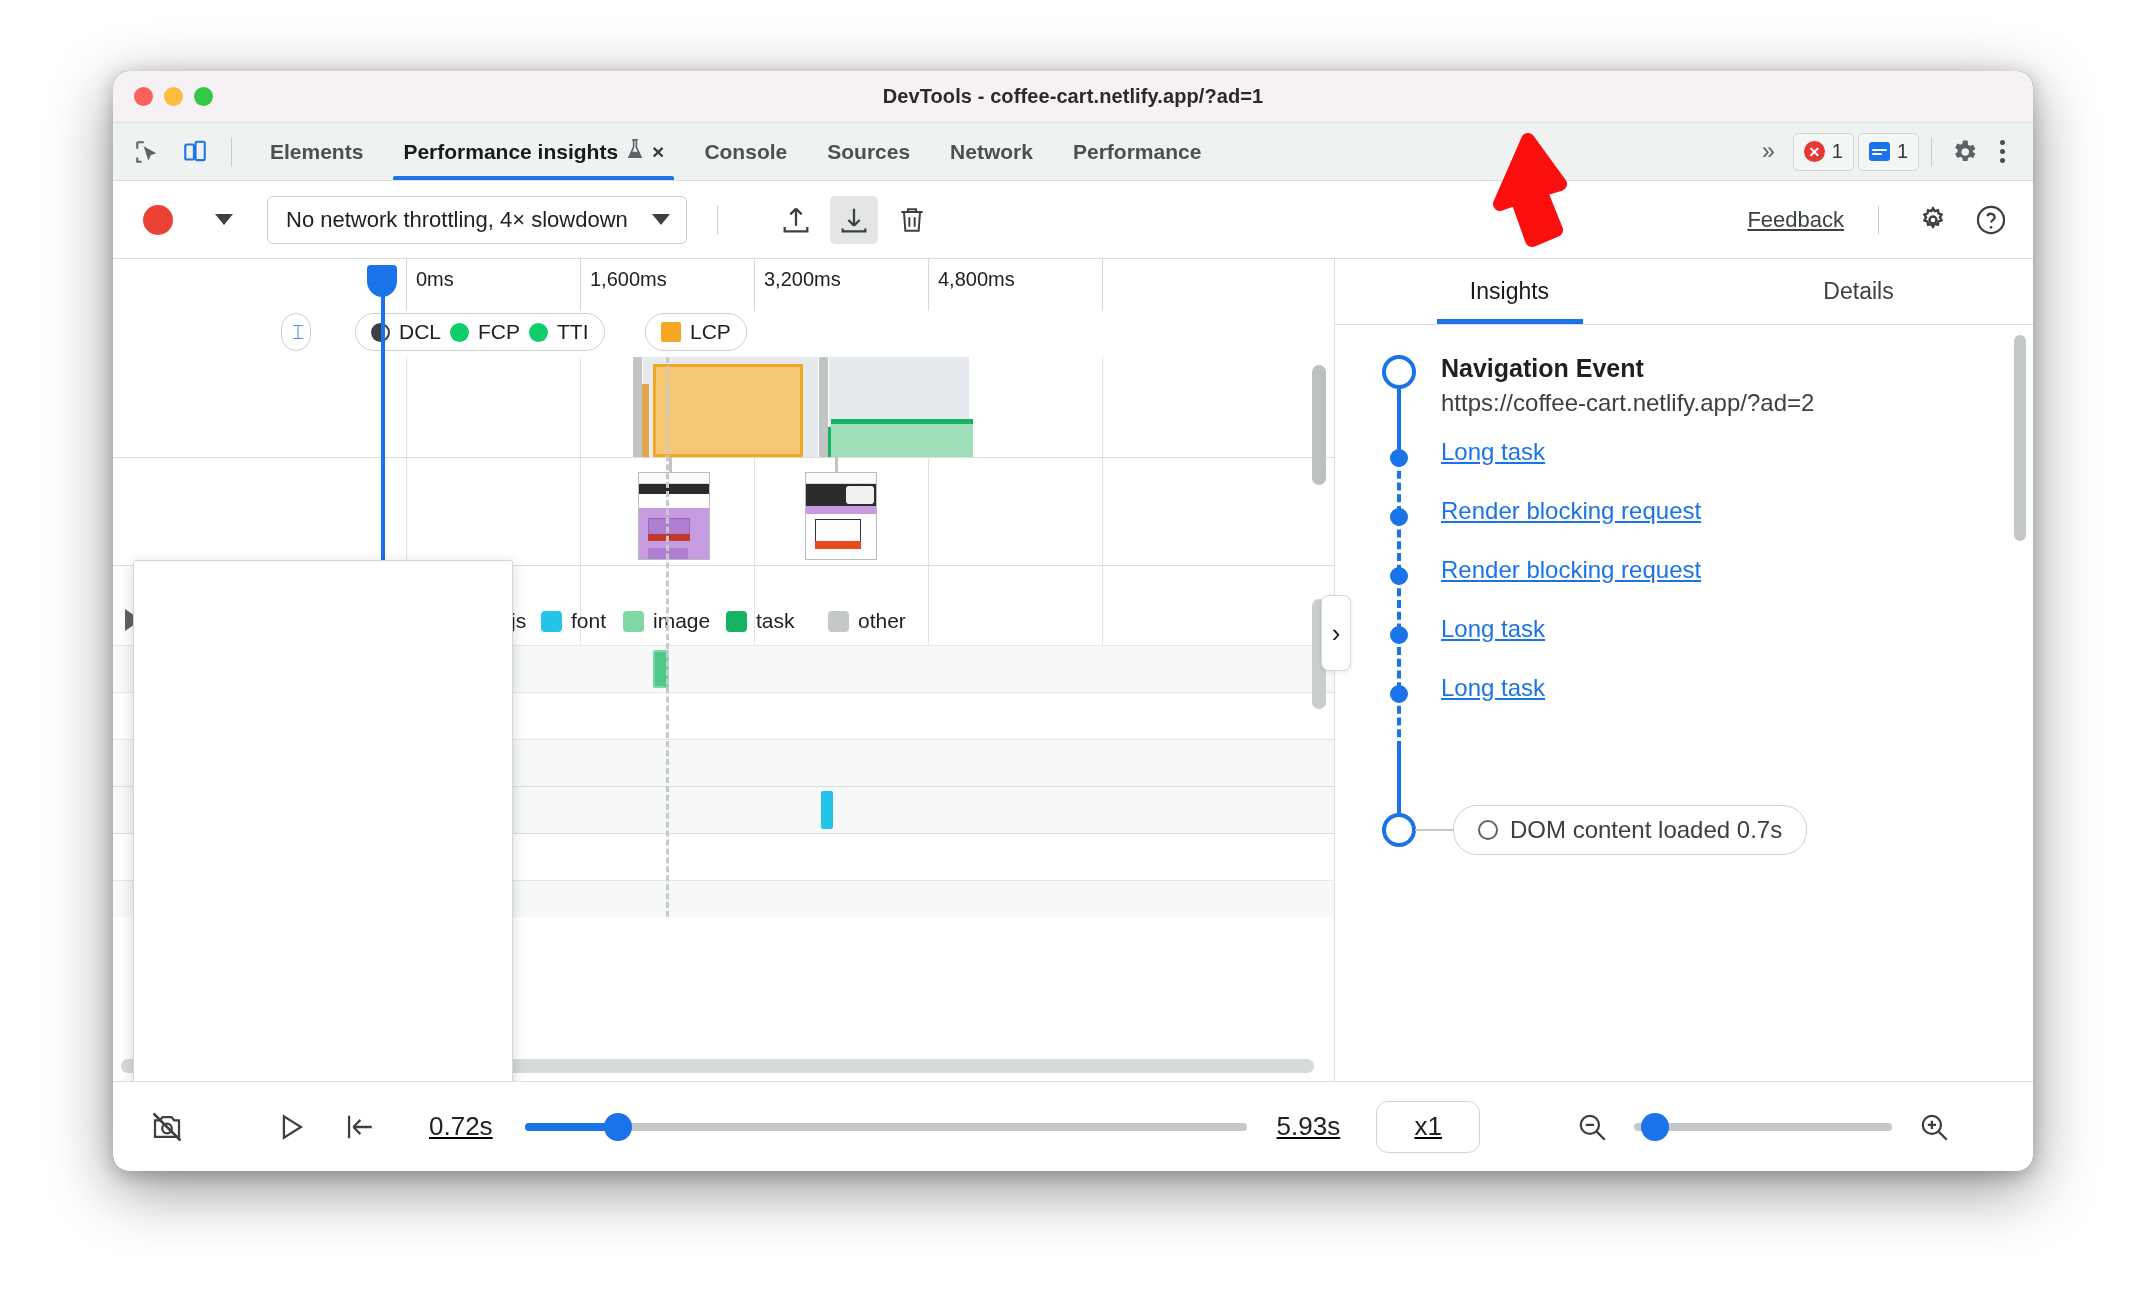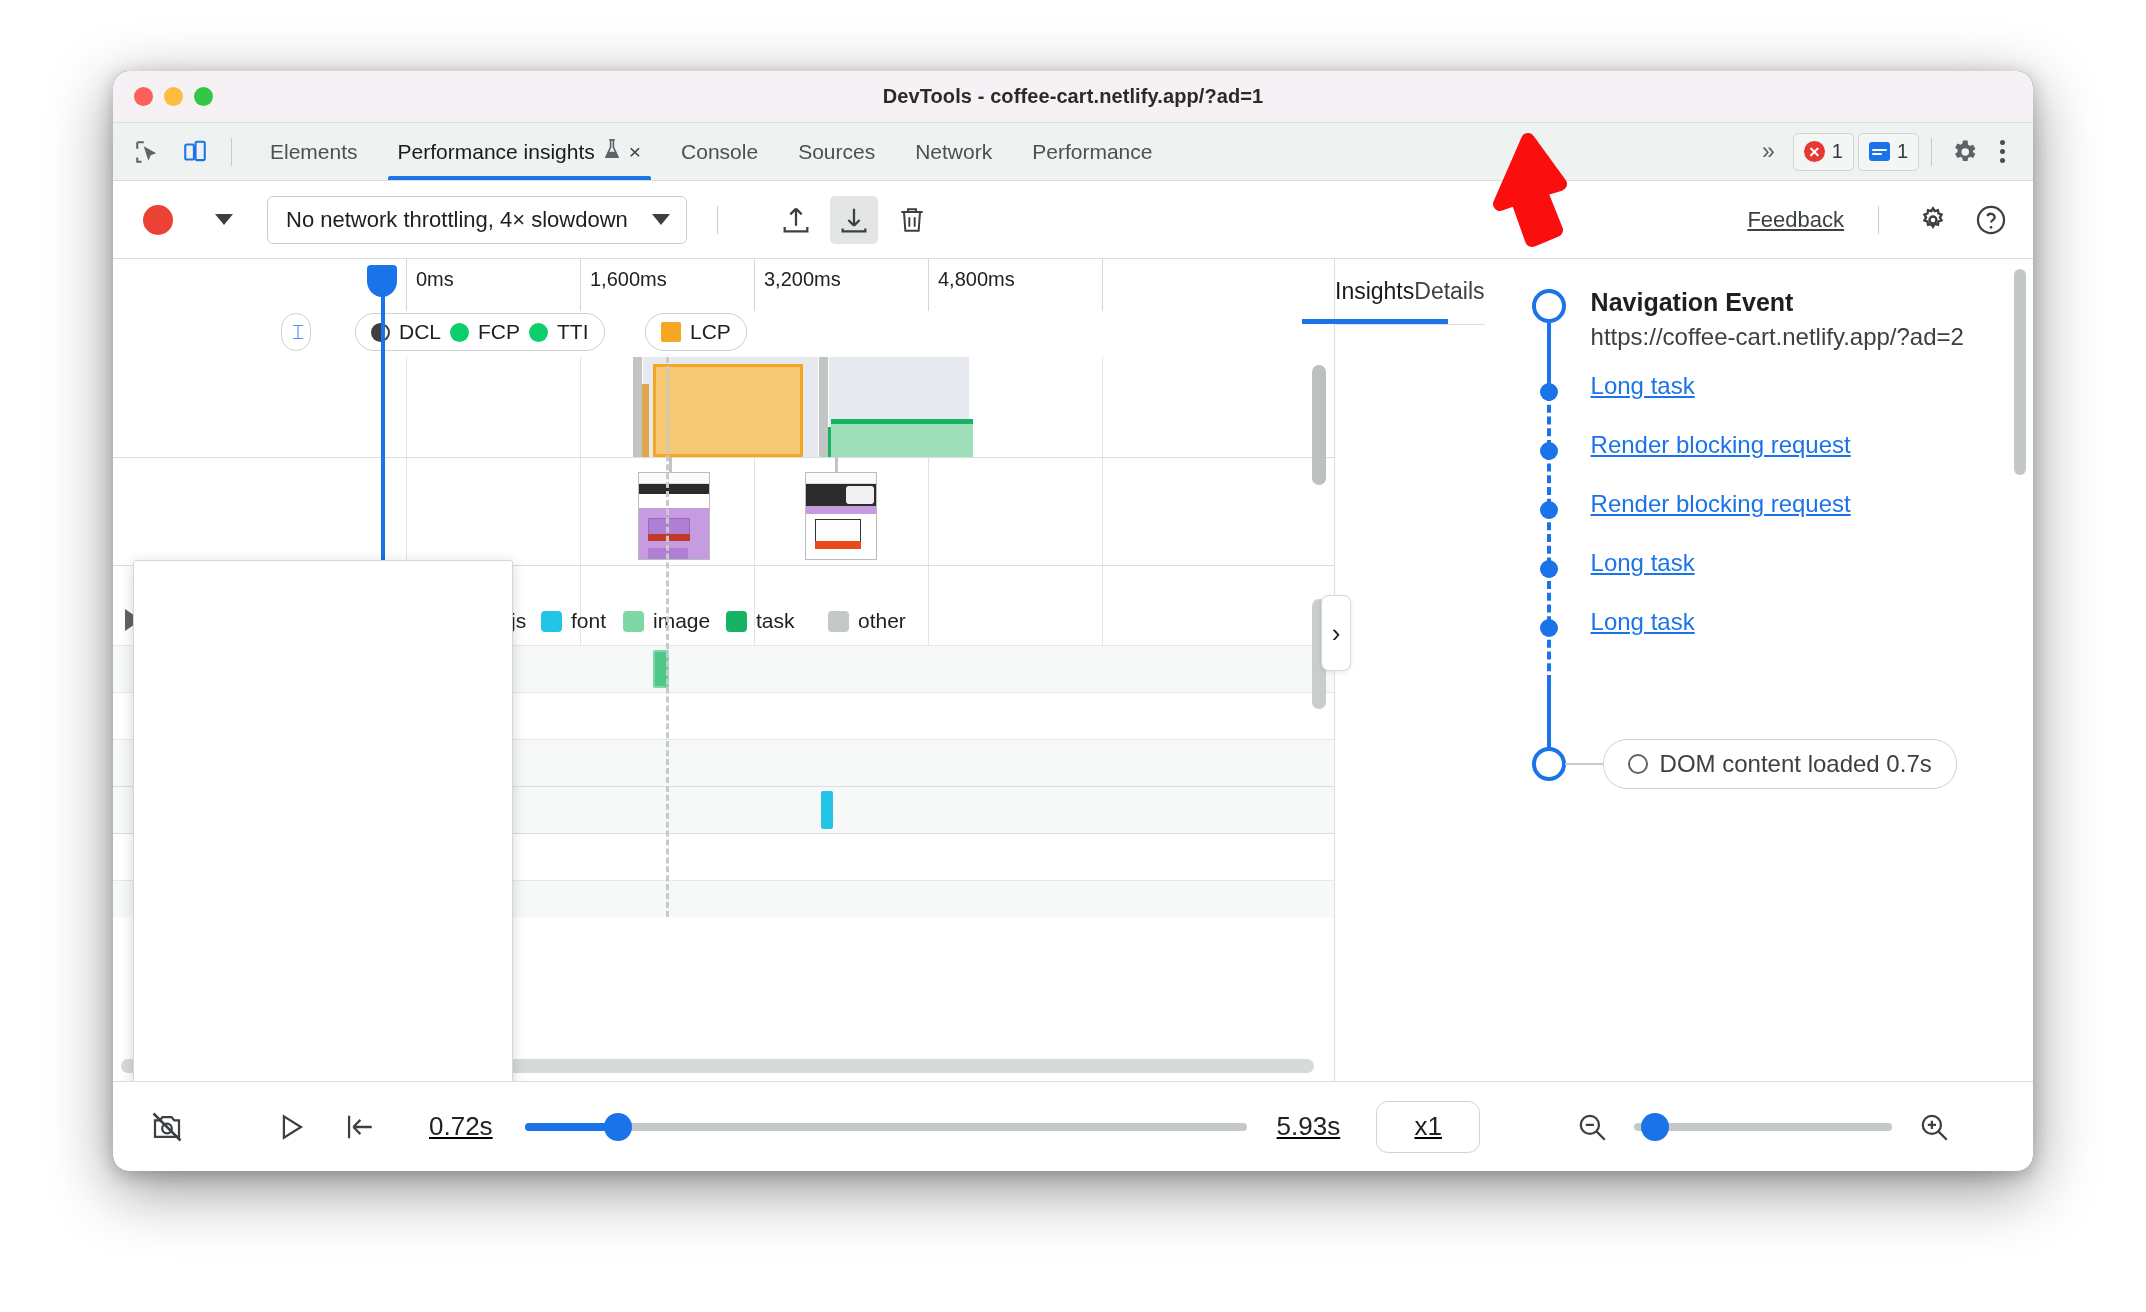--- a/index.html
+++ b/index.html
@@ -60,20 +60,21 @@
     display: flex; align-items: center; justify-content: center;
   }
   .vsep { width: 1px; height: 28px; background: #c7cccb; align-self: center; margin: 0 8px; }
   .tabs { display: flex; align-items: stretch; }
   .tab {
     display: flex; align-items: center; gap: 7px;
     padding: 0 20px;
     font-size: 21px; color: #4c5150;
     position: relative;
     white-space: nowrap;
+    font-weight: bold;
   }
   .tab.active { color: #1a1a1a; }
   .tab.active::after {
     content: ""; position: absolute; left: 10px; right: 10px; bottom: 0;
     height: 4px; background: #1a73e8; border-radius: 2px 2px 0 0;
   }
   .tab .closex { font-size: 21px; color: #3c3c3c; }
   .right-tools {
     margin-left: auto; display: flex; align-items: center; gap: 4px;
     padding-right: 16px;
@@ -129,21 +130,21 @@
 
   
   .body {
     flex: 1 1 auto; display: flex; min-height: 0; position: relative;
   }
   .timeline-pane {
     width: 1222px; position: relative; background: #fff;
     border-right: 1px solid #dadedd; overflow: hidden;
   }
   .sidebar {
-    flex: 1 1 auto; background: #fff; display: flex; flex-direction: row;
+    flex: 1 1 auto; background: #fff; display: flex; flex-direction: column;
     position: relative; min-width: 0;
   }
 
   
   .ruler { position: absolute; left: 0; top: 0; right: 0; height: 52px; background: #fff; }
   .ruler .tick {
     position: absolute; top: 0; height: 52px; border-left: 1px solid #d4d8d7;
     font-size: 20px; color: #202124; padding-left: 9px; padding-top: 9px;
     box-sizing: border-box;
   }

